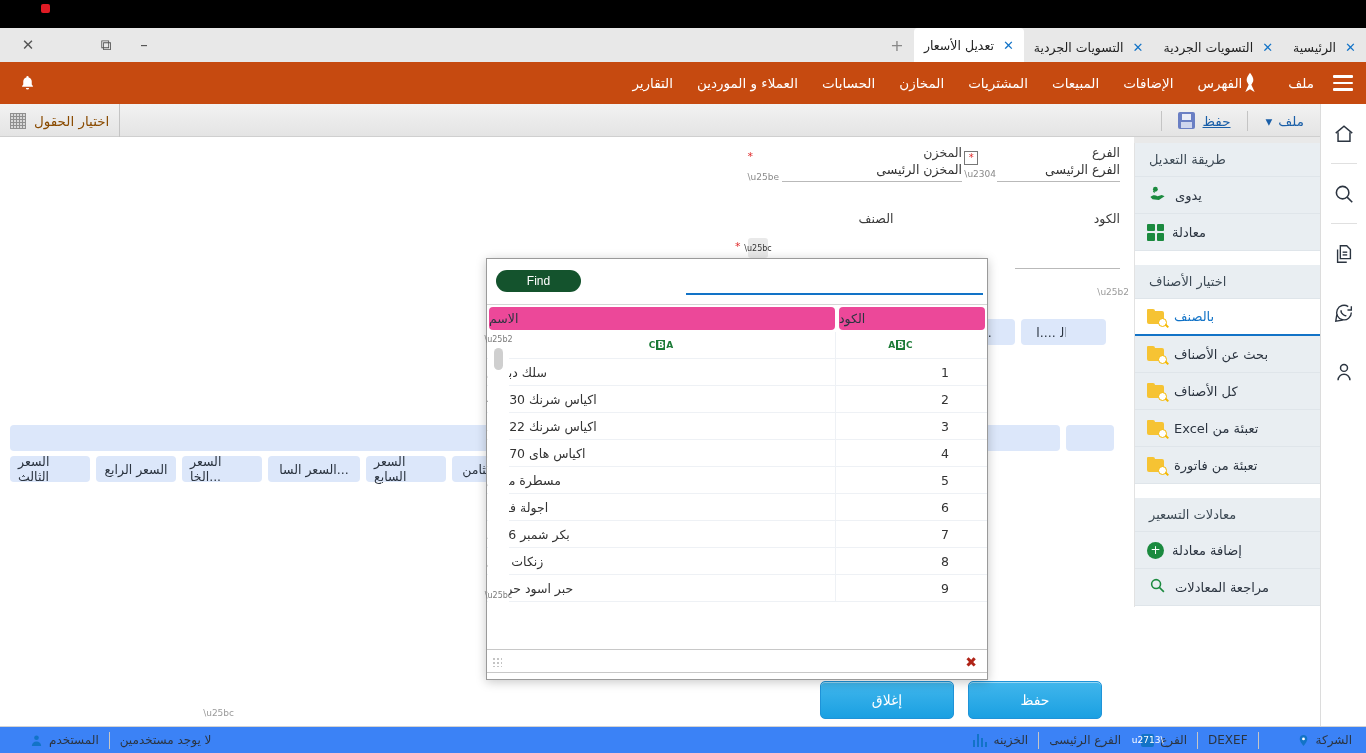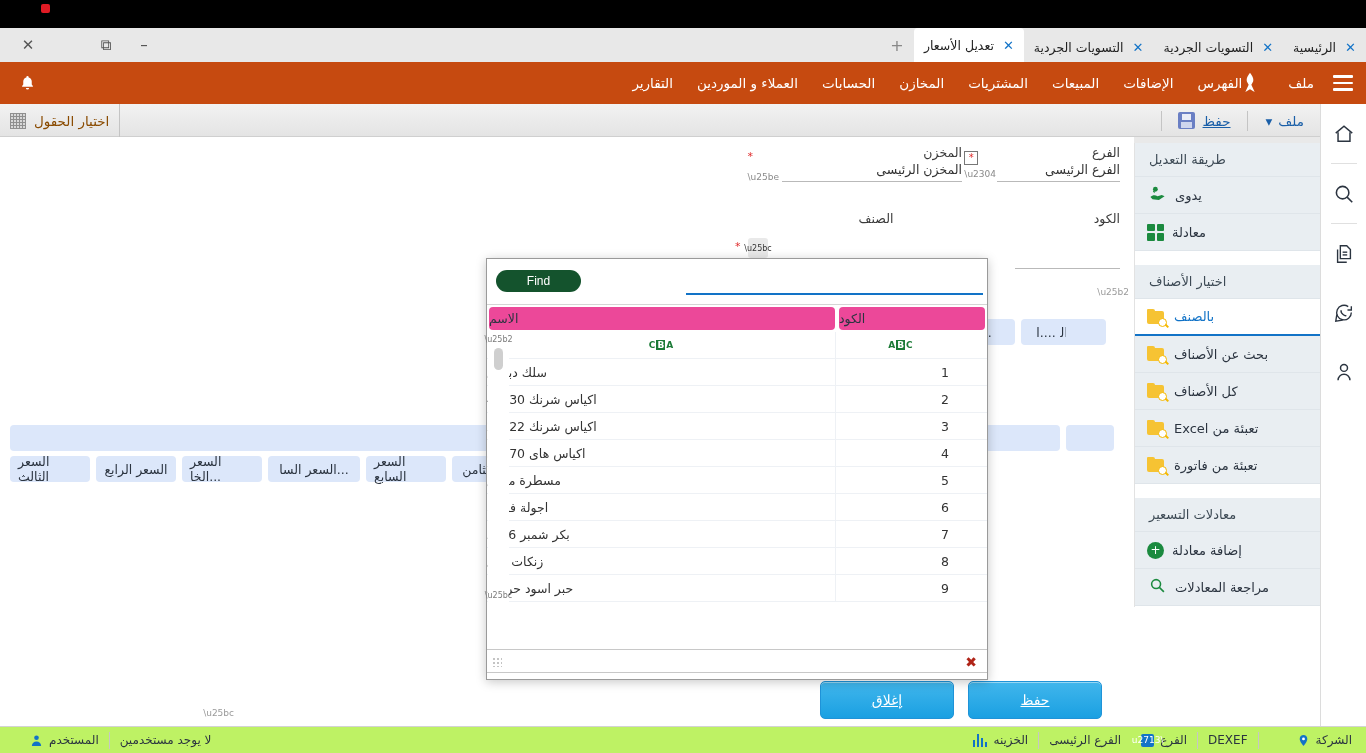--- a/index.html
+++ b/index.html
@@ -117,21 +117,21 @@
               display:flex; align-items:center; justify-content:center; font-size:12.5px; color:#2b3440; }
   .band-extra { position:absolute; left:1056px; top:0; width:48px; height:26px; background:#dce7fa; border-radius:4px; }
   .pill-row { position:absolute; left:0; top:31px; height:26px; display:flex; flex-direction:row; gap:6px; }
   .pill { height:26px; background:#dce7fa; border-radius:4px; display:flex; align-items:center; justify-content:center;
           font-size:12.5px; color:#2b3440; padding:0 8px; cursor:pointer; }
 
   
   .btn-blue { height:38px; width:134px; border-radius:5px; border:1px solid #1f93d8;
               background:linear-gradient(#41b6ec,#1aa0e2); color:#fff; font-size:14px; cursor:pointer;
               display:flex; align-items:center; justify-content:center;
-              box-shadow:inset 0 1px 0 rgba(255,255,255,.45);text-decoration:underline; }
+              box-shadow:inset 0 1px 0 rgba(255,255,255,.45); }
 
   
   .vsb-top { position:absolute; right:5px; top:150px; color:#9a9a9a; font-size:9px; }
   .vsb-bot { position:absolute; right:5px; top:706px; color:#9a9a9a; font-size:9px; }
 
   
   .modal { position:absolute; left:486px; top:258px; width:502px; height:422px; background:#fff;
            border:1px solid #9a9a9a; box-shadow:0 2px 10px rgba(0,0,0,.22); }
   .m-search { position:absolute; left:0; top:0; width:500px; height:46px; background:#fff; border-bottom:1px solid #d5d5d5; }
   .find-btn { position:absolute; left:9px; top:11px; width:85px; height:22px; border-radius:11px; background:#14532d;
@@ -159,21 +159,21 @@
               border-bottom:1px solid #c8c8c8; }
   .m-close-x { position:absolute; right:10px; top:4px; color:#b02418; font-size:14px; font-weight:bold; cursor:pointer; }
   .m-grip { position:absolute; left:5px; top:7px; width:10px; height:10px; cursor:nwse-resize;
             background: radial-gradient(#c4c4c4 40%, transparent 42%) 0 0/4px 4px; }
 
   .drop-above { position:absolute; left:748px; top:238px; width:20px; height:20px; background:#e9e9e9;
                 border-radius:3px; display:flex; align-items:center; justify-content:center; font-size:8px; color:#333; cursor:pointer; }
   .req-above { position:absolute; left:735px; top:240px; color:#e02b2b; font-size:11px; }
 
   
-  .statusbar { position:absolute; left:0; top:726px; width:1366px; height:27px; background:#bef264; border-top:1px solid #d3d3d3;
+  .statusbar { position:absolute; left:0; top:726px; width:1366px; height:27px; background:#3b82f6; border-top:1px solid #d3d3d3;
                display:flex; align-items:center; }
   .sb-item { display:flex; align-items:center; gap:6px; padding:0 10px; height:27px; font-size:12px; color:#2b3440; direction:rtl; }
   .sb-sep { width:1px; height:17px; background:#c6c6c6; }
   .chk { width:13px; height:13px; background:#1273c7; border-radius:2px; color:#fff; font-size:9px;
          display:flex; align-items:center; justify-content:center; }
   .bars { display:flex; align-items:flex-end; gap:1.5px; height:13px; }
   .bars i { width:2.5px; background:#1273c7; }
 </style>
 </head>
 <body>

